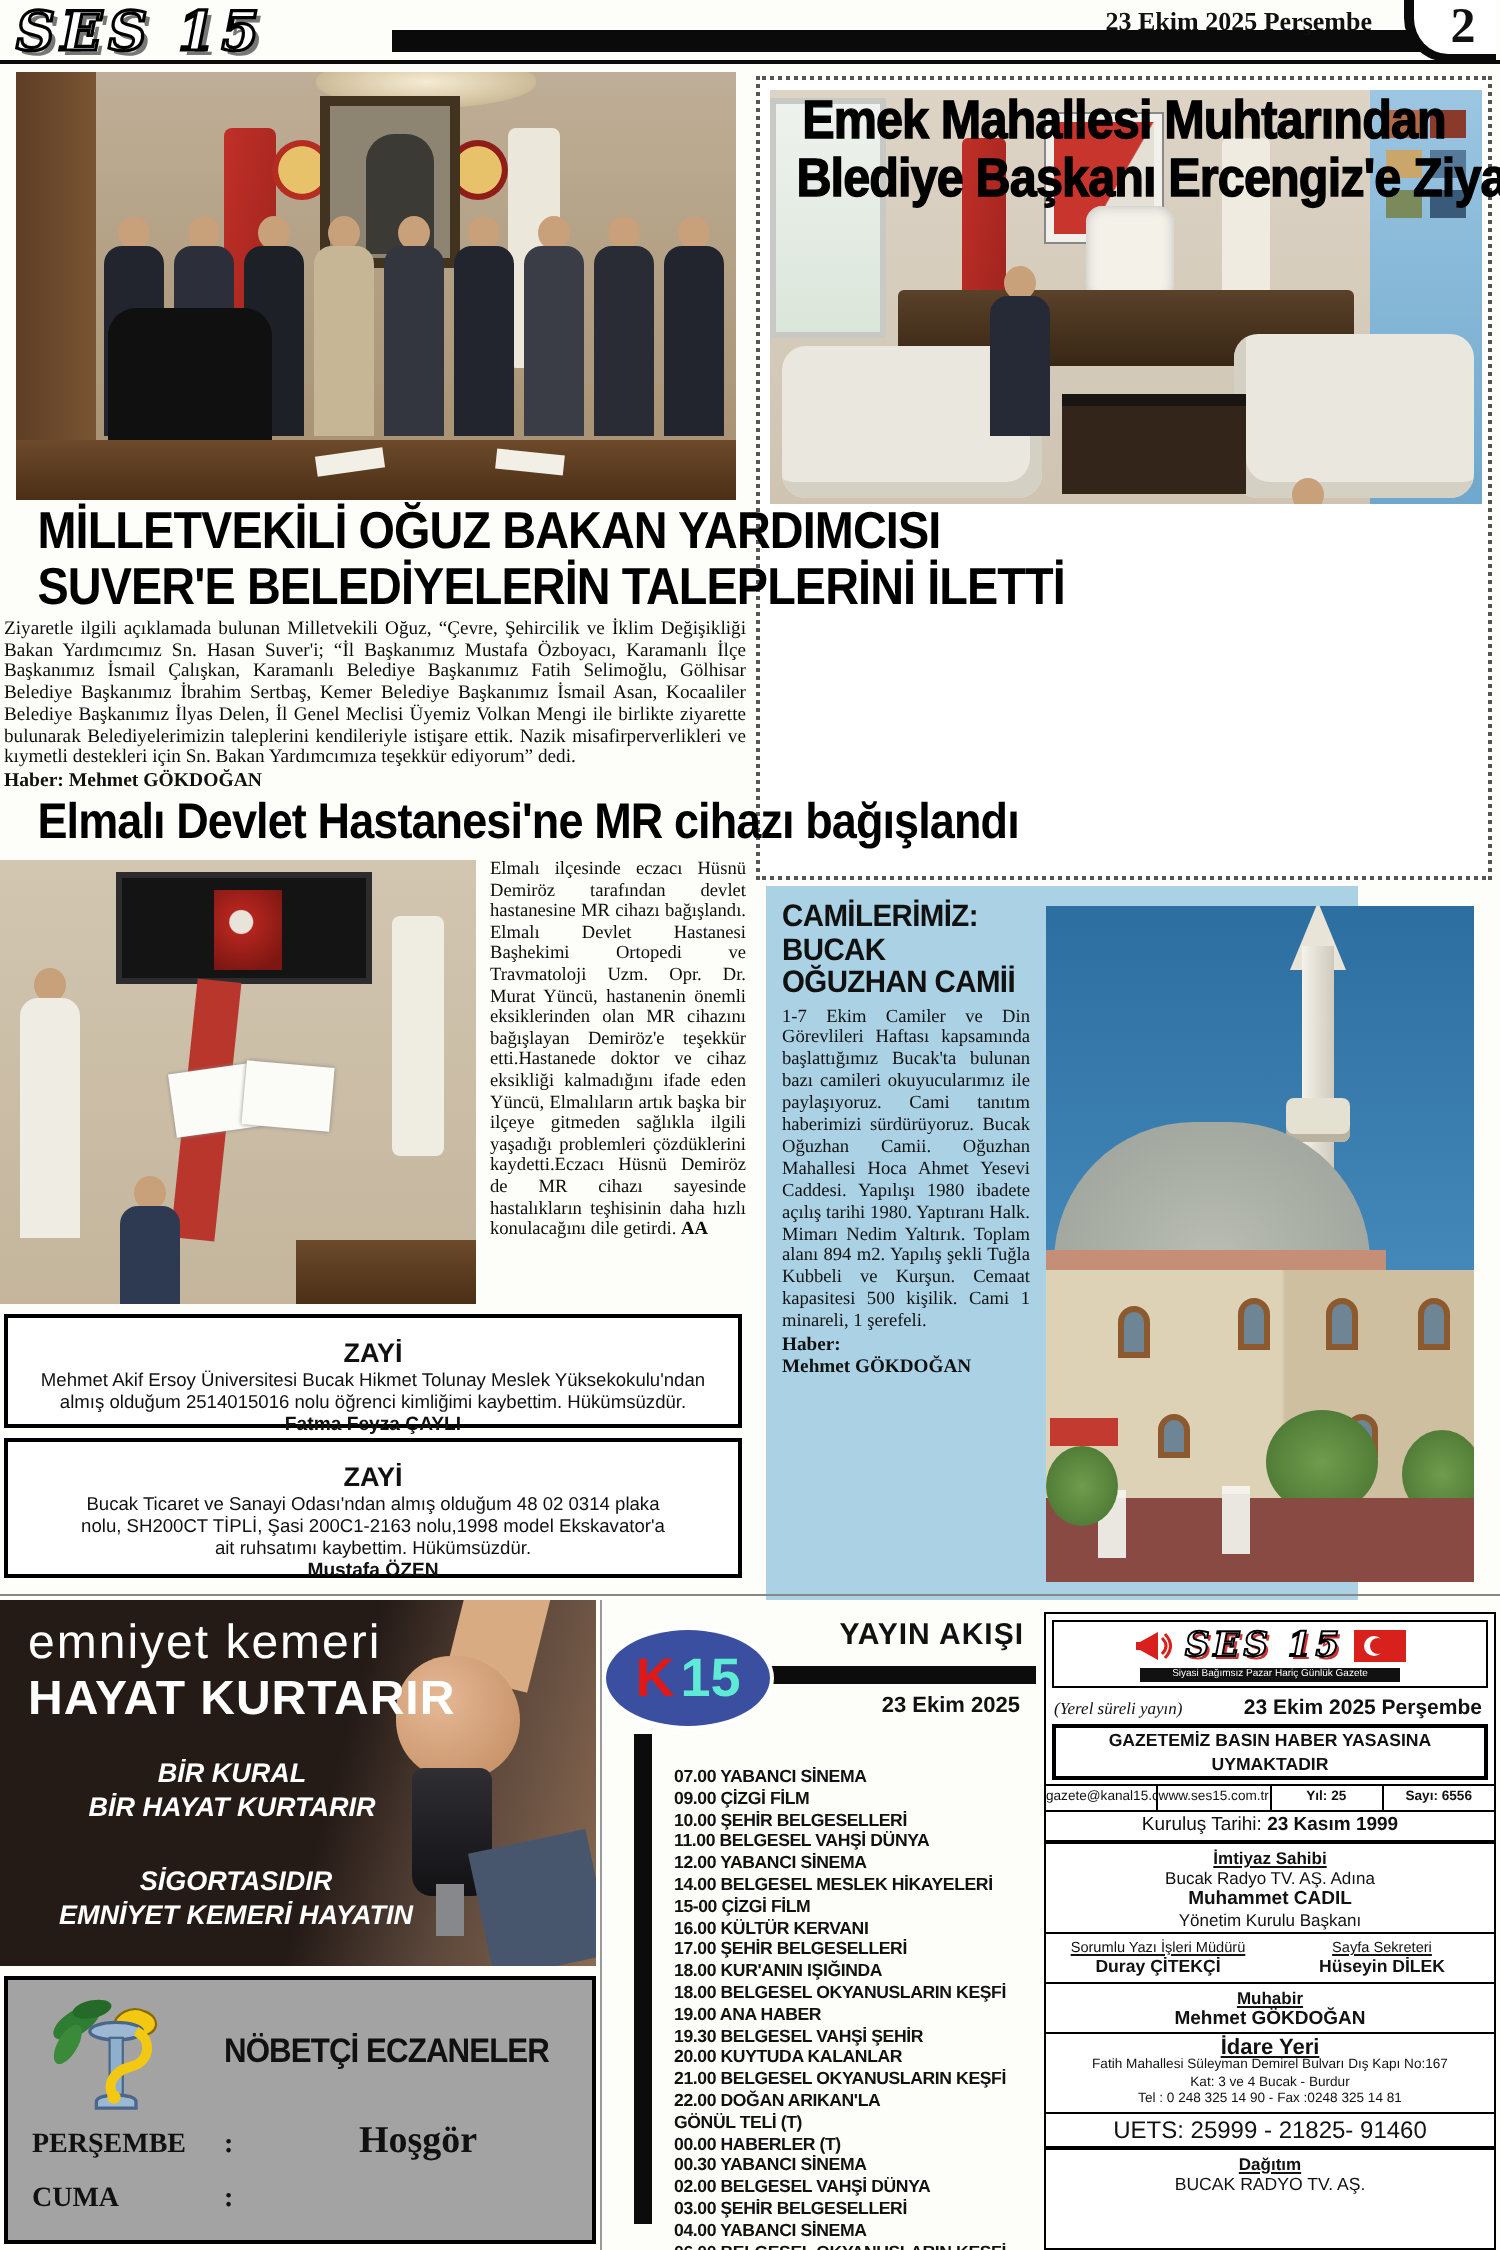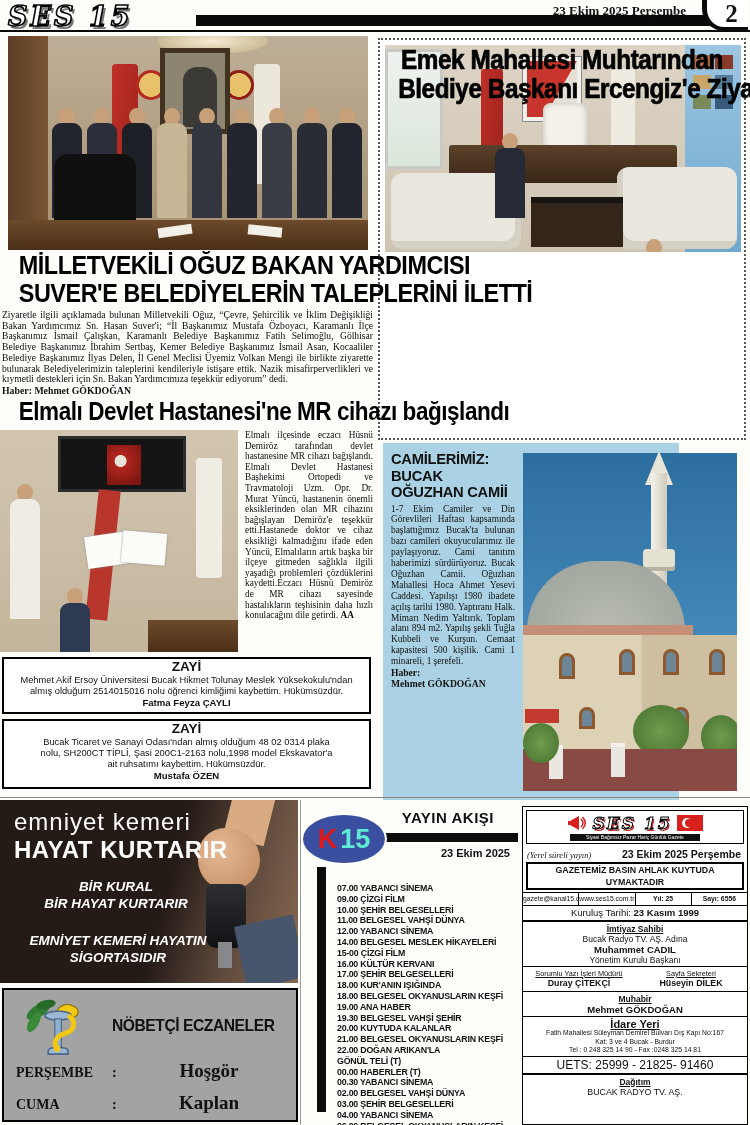--- a/index.html
+++ b/index.html
@@ -113,21 +113,21 @@
   #pharm { left:2px; top:988px; width:296px; height:134px; border:2px solid #000; background:#a3a3a3; }
   #pharm .title { position:absolute; left:108px; top:26px; font-size:17px; font-weight:bold; letter-spacing:-0.5px; transform:scaleX(0.92); transform-origin:left; }
   #pharm .rows { position:absolute; left:12px; top:70px; width:270px; }
   #pharm .prow { display:grid; grid-template-columns:96px 20px 1fr; align-items:baseline; margin-bottom:10px; font-family:"Liberation Serif", serif; }
   #pharm .prow .d { font-weight:bold; font-size:14px; }
   #pharm .prow .c { font-weight:bold; font-size:14px; }
   #pharm .prow .n { font-weight:bold; font-size:19px; text-align:center; }
 
   
   #sched { left:303px; top:803px; width:217px; height:322px; }
-  #sched .title { position:absolute; right:26px; top:6px; font-size:15px; font-weight:bold; letter-spacing:0.5px; }
+  #sched .title { position:absolute; right:8px; top:6px; font-size:15px; font-weight:bold; letter-spacing:0.5px; }
   #sched .oval { position:absolute; left:0px; top:12px; width:82px; height:48px; background:#3a4fa0; border-radius:50%; box-shadow:0 0 0 2px #fff; display:flex; align-items:center; justify-content:center; gap:3px; }
   #sched .oval .k { color:#e01818; font-size:27px; font-weight:bold; }
   #sched .oval .n15 { color:#5eead4; font-size:27px; font-weight:bold; }
   #sched .hbar { position:absolute; left:76px; top:30px; width:139px; height:9px; background:#0c0c0c; }
   #sched .date { position:absolute; right:10px; top:44px; font-size:11px; font-weight:bold; }
   #sched .vbar { position:absolute; left:14px; top:64px; width:9px; height:245px; background:#0c0c0c; }
   #sched .list { position:absolute; left:34px; top:80px; width:182px; font-size:8.8px; font-weight:bold; line-height:10.8px; letter-spacing:-0.2px; }
 
   
   #mast { left:522px; top:806px; width:226px; height:319px; border:1px solid #000; background:#fff; font-size:8px; }
@@ -155,21 +155,21 @@
   .m-cols { display:flex; border-bottom:1px solid #000; }
   .m-cols > div { flex:1; text-align:center; padding:2px 0; }
   .m-cols .t { text-decoration:underline; font-size:7.3px; line-height:9px; }
   .m-cols .n { font-weight:bold; font-size:8.8px; line-height:11px; }
   .m-addr { font-size:6.8px; line-height:8.5px; }
   .m-uets { text-align:center; font-size:12px; line-height:16px; border-top:1px solid #000; }
   .m-tiny { font-size:5.4px; line-height:7px; }
 
   
   .zayi { position:absolute; left:2px; width:369px; border:2px solid #000; text-align:center; background:#fff; }
-  .zayi .zt { font-weight:bold; font-size:13.5px; line-height:16px; padding-top:0; }
+  .zayi .zt { font-weight:bold; font-size:13.5px; line-height:16px; padding-top:10px; }
   .zayi .zb { font-size:9.3px; line-height:11px; padding:0 10px; }
   .zayi .zn { font-weight:bold; font-size:9.6px; line-height:12px; padding-bottom:3px; }
 
   #box-right { position:absolute; left:378px; top:38px; width:368px; height:402px; border:2px dotted #555; background:#fff; }
   #camii { position:absolute; left:383px; top:443px; width:296px; height:357px; background:#aaD2e4; background:#aad2e4; padding:8px; }
   #camii .ct { font-size:15.5px; font-weight:bold; line-height:16.5px; letter-spacing:-0.3px; transform:scaleX(0.95); transform-origin:left; }
   #camii .cb { width:124px; font-family:"Liberation Serif", serif; font-size:9.3px; line-height:10.9px; text-align:justify; margin-top:3px; }
   #camii .cby { width:124px; font-family:"Liberation Serif", serif; font-weight:bold; font-size:9.6px; line-height:11px; }
 
   .vsep { position:absolute; width:1px; background:#9a9a9a; }
@@ -358,22 +358,22 @@
     <div class="abs buckle"></div>
     <div class="abs tongue"></div>
     <div class="abs jeans"></div>
     <div class="belt-l1">emniyet kemeri</div>
     <div class="belt-l2">HAYAT KURTARIR</div>
     <div class="belt-mid">
       <div>BİR KURAL</div>
       <div>BİR HAYAT KURTARIR</div>
     </div>
     <div class="belt-bot">
+      <div>SİGORTASIDIR</div>
       <div>EMNİYET KEMERİ HAYATIN</div>
-      <div>SİGORTASIDIR</div>
     </div>
   </div>
 
   <div class="abs" id="pharm">
     <svg class="abs" style="left:20px; top:8px" width="66" height="66" viewBox="0 0 60 60">
       <ellipse cx="13" cy="12" rx="12" ry="5.5" fill="#2e7d32" transform="rotate(-32 13 12)"></ellipse>
       <ellipse cx="9" cy="22" rx="10" ry="4.5" fill="#3a8a3a" transform="rotate(-60 9 22)"></ellipse>
       <ellipse cx="20" cy="6" rx="9" ry="4" fill="#256a28" transform="rotate(-12 20 6)"></ellipse>
       <path d="M30 14 C30 8 38 4 44 7 C52 10 50 18 42 18 L30 18 Z" fill="#f2c813" stroke="#8a6a00" stroke-width="1"></path>
       <ellipse cx="31" cy="16" rx="12" ry="4" fill="#9db8d2" stroke="#4a668a" stroke-width="1.5"></ellipse>
@@ -385,21 +385,20 @@
     <div class="title">NÖBETÇİ ECZANELER</div>
     <div class="rows">
         <div class="prow">
         <span class="d">PERŞEMBE</span>
           <span class="c">:</span>
           <span class="n">Hoşgör</span>
       </div>
         <div class="prow">
         <span class="d">CUMA</span>
           <span class="c">:</span>
-          <span class="n">Kaplan</span>
       </div>
       </div>
   </div>
 
   <div class="abs" id="sched">
     <div class="title">YAYIN AKIŞI</div>
     <div class="hbar"></div>
     <div class="oval">
       <span class="k">K</span>
         <span class="n15">15</span>
@@ -444,21 +443,21 @@
         </svg>
         <span class="m-ses">SES 15</span>
         <span class="m-flag"></span>
       </div>
       <div class="m-tag">Siyasi Bağımsız Pazar Hariç Günlük Gazete</div>
     </div>
     <div class="m-row2">
       <span class="m-yerel">(Yerel süreli yayın)</span>
       <span class="m-date">23 Ekim 2025 Perşembe</span>
     </div>
-    <div class="m-ethic">GAZETEMİZ BASIN AHLAK KUYTUDA UYMAKTADIR</div>
+    <div class="m-ethic">GAZETEMİZ BASIN HABER YASASINA UYMAKTADIR</div>
     <div class="m-contact">
       <span>gazete@kanal15.com.tr</span>
       <span>www.ses15.com.tr</span>
       <span class="b">Yıl: 25</span>
       <span class="b">Sayı: 6556</span>
     </div>
     <div class="m-kurulus"><span>Kuruluş Tarihi: </span><b>23 Kasım 1999</b></div>
     <div class="m-sec">
       <div class="t">İmtiyaz Sahibi</div>
       <div class="r">Bucak Radyo TV. AŞ. Adına</div>

